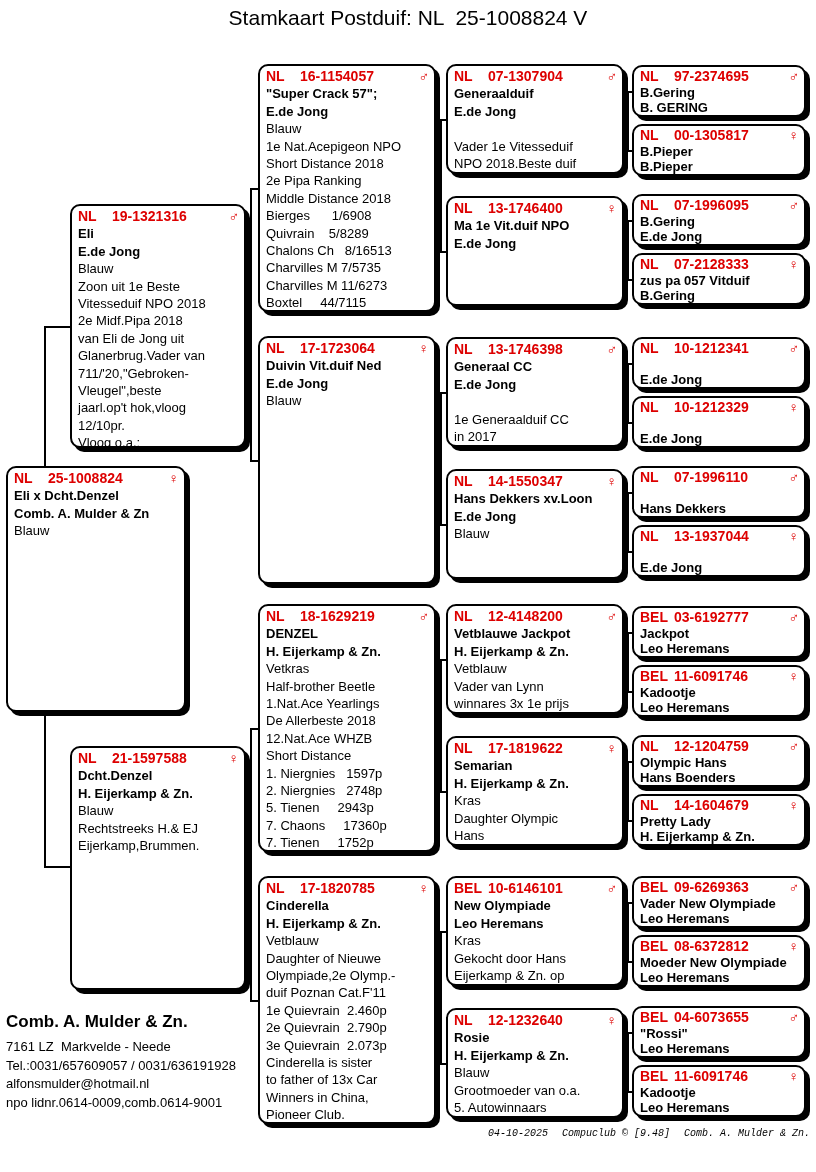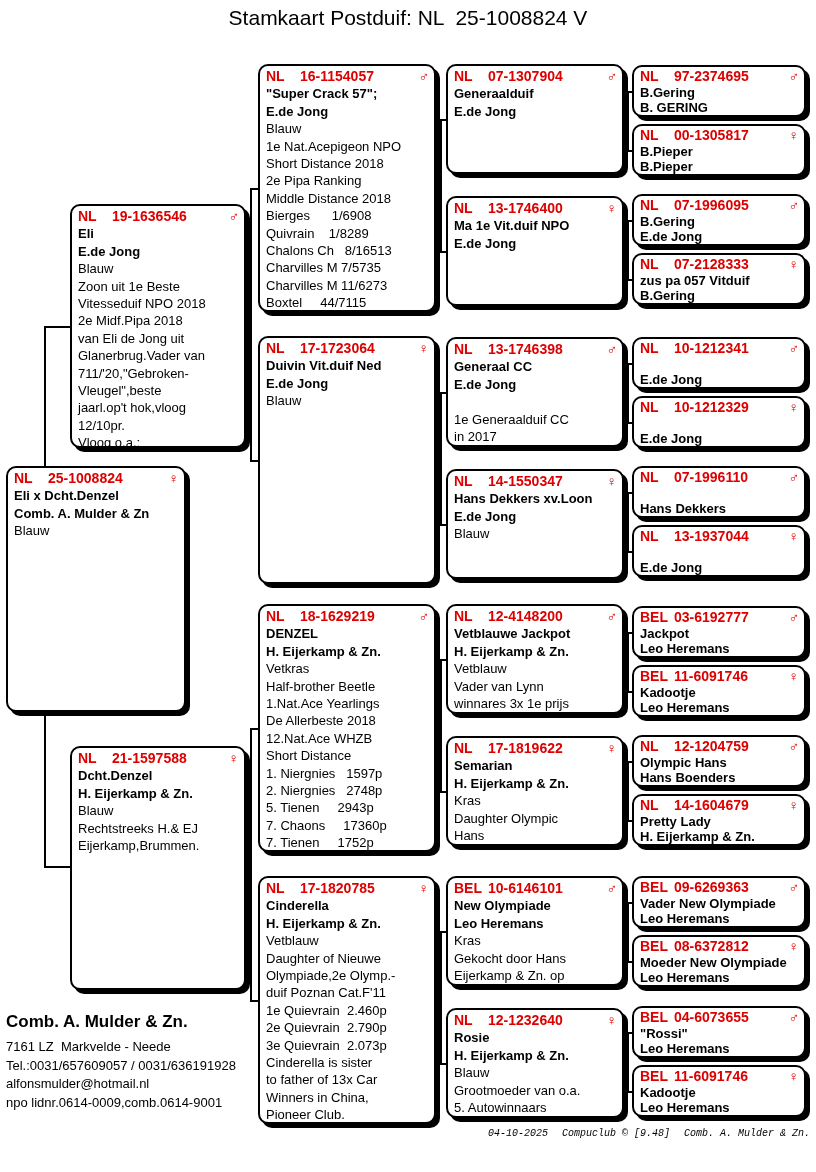--- a/index.html
+++ b/index.html
@@ -45,21 +45,21 @@
     </div>
     <div class="pname">Eli x Dcht.Denzel</div>
     <div class="powner">Comb. A. Mulder &amp; Zn</div>
     <div class="plines">
           <div class="pline">Blauw</div>
         </div>
   </div>
       <div class="pbox gen2" style="left: 70px; top: 204px; width: 176px; height: 244px;">
     <div class="hdr">
       <span class="country">NL</span>
-      <span class="ringno">19-1636546</span>
+      <span class="ringno">19-1321316</span>
       <span class="sex">♂</span>
     </div>
     <div class="pname">Eli</div>
     <div class="powner">E.de Jong</div>
     <div class="plines">
           <div class="pline">Blauw</div>
           <div class="pline">Zoon uit 1e Beste</div>
           <div class="pline">Vitesseduif NPO 2018</div>
           <div class="pline">2e Midf.Pipa 2018</div>
           <div class="pline">van Eli de Jong uit</div>
@@ -93,21 +93,21 @@
     </div>
     <div class="pname">"Super Crack 57";</div>
     <div class="powner">E.de Jong</div>
     <div class="plines">
           <div class="pline">Blauw</div>
           <div class="pline">1e Nat.Acepigeon NPO</div>
           <div class="pline">Short Distance 2018</div>
           <div class="pline">2e Pipa Ranking</div>
           <div class="pline">Middle Distance 2018</div>
           <div class="pline">Bierges      1/6908</div>
-          <div class="pline">Quivrain    1/8289</div>
+          <div class="pline">Quivrain    5/8289</div>
           <div class="pline">Chalons Ch   8/16513</div>
           <div class="pline">Charvilles M 7/5735</div>
           <div class="pline">Charvilles M 11/6273</div>
           <div class="pline">Boxtel     44/7115</div>
         </div>
   </div>
       <div class="pbox gen3" style="left: 258px; top: 336px; width: 178px; height: 248px;">
     <div class="hdr">
       <span class="country">NL</span>
       <span class="ringno">17-1723064</span>
@@ -164,20 +164,25 @@
         </div>
   </div>
       <div class="pbox gen4" style="left: 446px; top: 64px; width: 178px; height: 110px;">
     <div class="hdr">
       <span class="country">NL</span>
       <span class="ringno">07-1307904</span>
       <span class="sex">♂</span>
     </div>
     <div class="pname">Generaalduif</div>
     <div class="powner">E.de Jong</div>
+    <div class="plines">
+          <div class="pline"></div>
+          <div class="pline">Vader 1e Vitesseduif</div>
+          <div class="pline">NPO 2018.Beste duif</div>
+        </div>
   </div>
       <div class="pbox gen4" style="left: 446px; top: 196px; width: 178px; height: 110px;">
     <div class="hdr">
       <span class="country">NL</span>
       <span class="ringno">13-1746400</span>
       <span class="sex">♀</span>
     </div>
     <div class="pname">Ma 1e Vit.duif NPO</div>
     <div class="powner">E.de Jong</div>
   </div>

